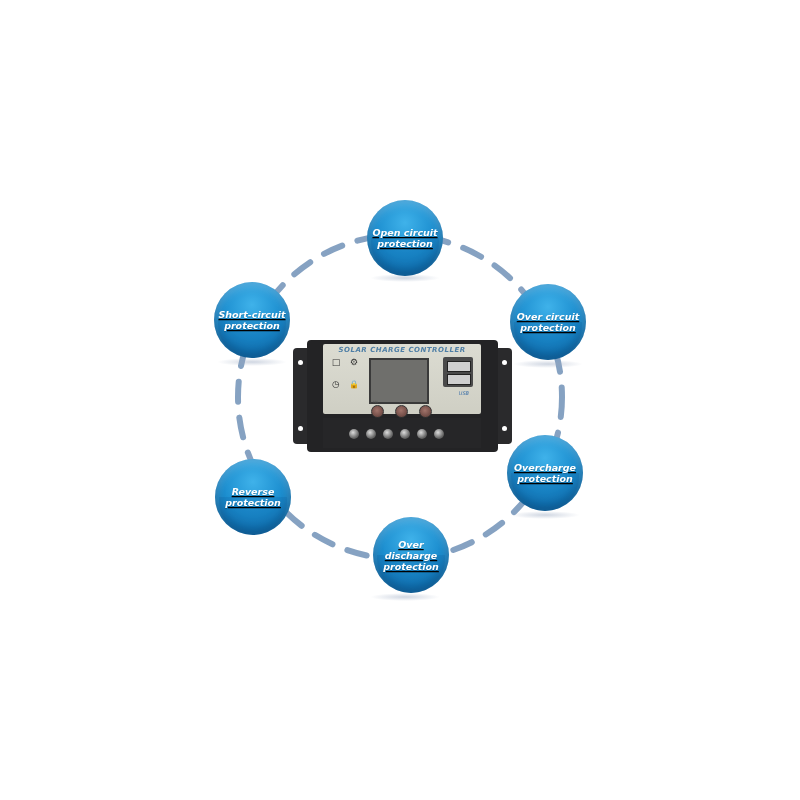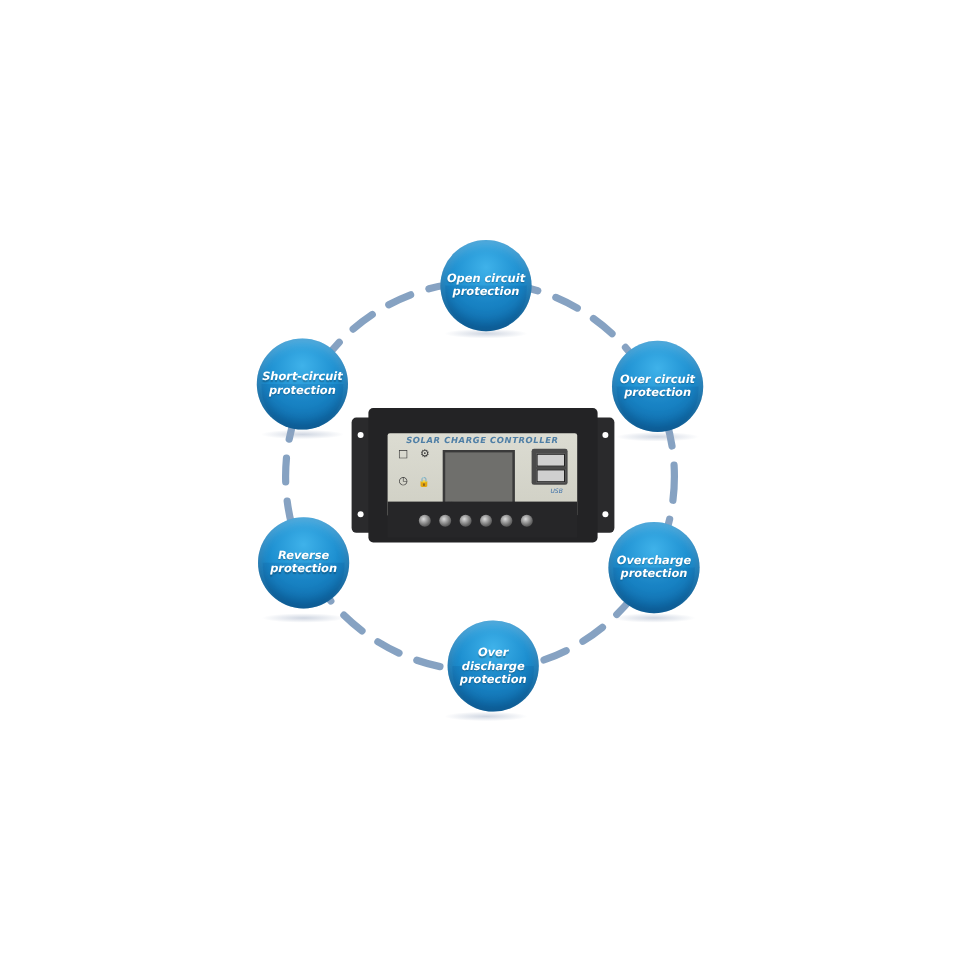--- a/index.html
+++ b/index.html
@@ -3,21 +3,21 @@
   <meta charset="utf-8">
   <style>
     html, body { margin: 0; padding: 0; background: #ffffff; }
     body { width: 800px; height: 800px; position: relative; overflow: hidden; font-family: "DejaVu Sans", sans-serif; }
     .stage { position: absolute; left: 0; top: 0; width: 800px; height: 800px; }
     .ring-svg { position: absolute; left: 0; top: 0; width: 800px; height: 800px; }
     .badge {
       position: absolute; width: 76px; height: 76px; border-radius: 50%;
       background: radial-gradient(circle at 50% 30%, #3fb2ea 0%, #1d8fd0 45%, #0c6aa8 100%);
       box-shadow: inset 0 -6px 10px rgba(0,40,80,0.35), inset 0 4px 8px rgba(255,255,255,0.25);
-      display: flex; align-items: center; justify-content: center; text-align: center;
+      display: flex; align-items: center; justify-content: center; text-align: center; text-decoration: underline;
     }
     .badge::after {
       content: ""; position: absolute; left: 4px; right: 4px; top: 50%; height: 50%;
       border-radius: 0 0 38px 38px; background: rgba(0,60,120,0.12);
     }
     .badge-text {
       position: relative; z-index: 2; color: #ffffff; font-style: italic; font-weight: bold;
       font-size: 9.5px; line-height: 11px; white-space: pre-line; text-shadow: 0 1px 1px rgba(0,0,0,0.25);
     }
     .shadow {
@@ -25,21 +25,21 @@
       background: radial-gradient(ellipse at center, rgba(150,165,190,0.45) 0%, rgba(150,165,190,0) 70%);
     }
     
     .device { position: absolute; left: 293px; top: 340px; width: 219px; height: 112px; }
     .flange { position: absolute; top: 8px; width: 26px; height: 96px; background: #2a2a2c; border-radius: 4px; }
     .flange.left { left: 0; }
     .flange.right { right: 0; }
     .hole { position: absolute; width: 5px; height: 5px; background: #ffffff; border-radius: 50%; }
     .body { position: absolute; left: 14px; top: 0; width: 191px; height: 112px; background: #232325; border-radius: 4px; }
     .faceplate {
-      position: absolute; left: 30px; top: 21px; width: 158px; height: 70px;
+      position: absolute; left: 30px; top: 4px; width: 158px; height: 70px;
       background: linear-gradient(#dcdcd2, #cfcfc4); border-radius: 2px;
     }
     .brand { position: absolute; left: 0; right: 0; top: 2px; text-align: center; font-size: 7px; font-style: italic; font-weight: bold; letter-spacing: 0.5px; color: #4f7fa6; }
     .lcd { position: absolute; left: 46px; top: 14px; width: 56px; height: 42px; background: #6f6f6c; border: 2px solid #3a3a3a; }
     .icon-cell { position: absolute; width: 14px; height: 20px; text-align: center; font-size: 9px; color: #333; line-height: 11px; }
     .icon-cap { display: block; font-size: 3px; line-height: 4px; color: #777; }
     .usb { position: absolute; right: 8px; top: 13px; width: 30px; height: 30px; background: #4a4a4a; border-radius: 2px; }
     .usb-port { position: absolute; left: 4px; width: 22px; height: 9px; background: #cfcfcf; border: 1px solid #222; }
     .usb-label { position: absolute; right: 12px; top: 46px; font-size: 5px; color: #3b6fa8; font-style: italic; }
     .key { position: absolute; top: 61px; width: 11px; height: 11px; border-radius: 50%; background: radial-gradient(circle at 45% 40%, #a1736a, #5a3a35); border: 1px solid #333; }
@@ -68,21 +68,21 @@
 protection</span>
   </div>
   <div class="badge" style="left:214px; top:282px;justify-content:center;">
     <span class="badge-text">Short-circuit
 protection</span>
   </div>
   <div class="badge" style="left:510px; top:284px;">
     <span class="badge-text">Over circuit
 protection</span>
   </div>
-  <div class="badge" style="left:215px; top:431px;align-items:center;">
+  <div class="badge" style="left:215px; top:459px;align-items:center;">
     <span class="badge-text">Reverse
 protection</span>
   </div>
   <div class="badge" style="left:507px; top:435px;align-items:center;">
     <span class="badge-text">Overcharge
 protection</span>
   </div>
   <div class="badge" style="left:373px; top:517px;">
     <span class="badge-text">Over
 discharge

